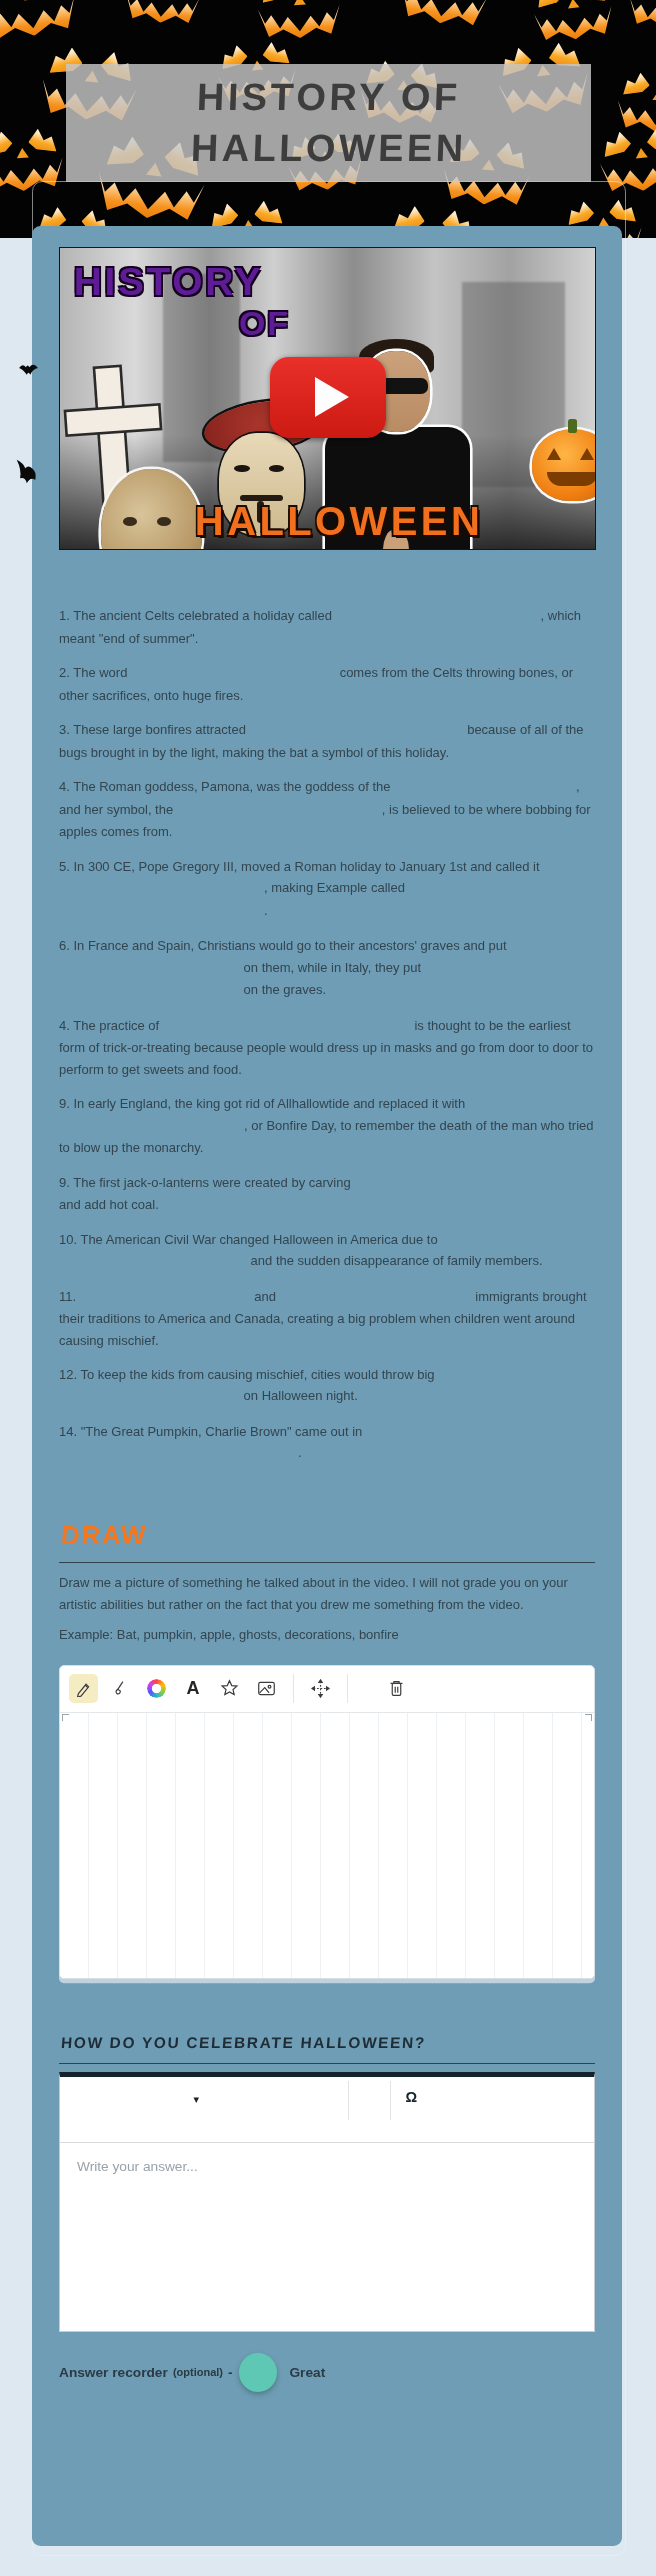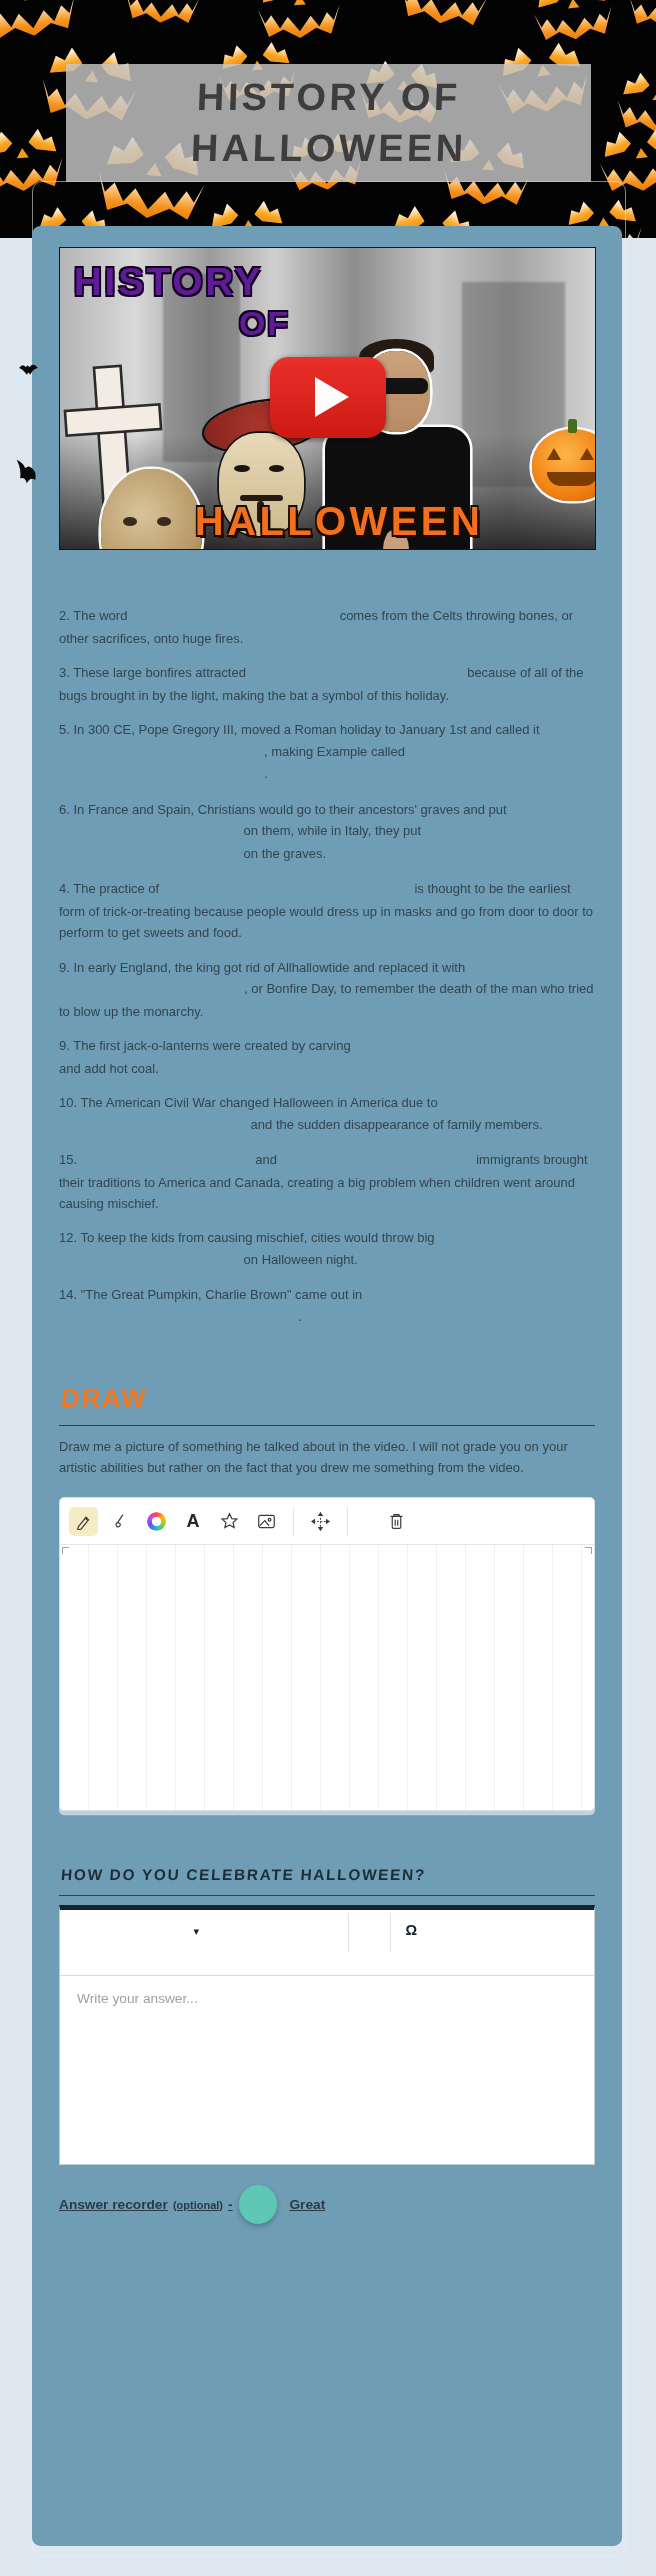--- a/index.html
+++ b/index.html
@@ -106,21 +106,21 @@
   .cele-h{margin:55px 0 0 1.7px;font-weight:800;font-size:15.4px;letter-spacing:1.7px;color:#1d2c35;transform:skewX(-4deg);}
   .editor{margin-top:8.5px;background:#fff;border:0.9px solid #c9cdd1;border-top:5.1px solid #15242c;}
   .ed-toolbar{height:65px;position:relative;border-bottom:0.9px solid #d9dcdf;}
   .ed-caret{position:absolute;left:130px;top:12px;font-size:11px;color:#222;cursor:pointer;padding:3.4px;}
   .ed-sep{position:absolute;top:3.4px;width:0.9px;height:39px;background:#e1e4e7;}
   .ed-sep.s1{left:288px;} .ed-sep.s2{left:330px;}
   .ed-omega{position:absolute;left:342px;top:8.5px;font-size:14.5px;font-weight:bold;color:#15242c;cursor:pointer;padding:3.4px;}
   .ed-text{height:188px;padding:15.4px 17px;box-sizing:border-box;font-size:13.7px;color:#98a2aa;cursor:text;}
 
   
-  .rec-row{margin-top:20.5px;display:flex;align-items:center;color:#2b3a44;text-decoration:underline;}
+  .rec-row{margin-top:20.5px;display:flex;align-items:center;color:#2b3a44;}
   .rec-label{font-weight:bold;font-size:13.7px;}
   .rec-opt{font-weight:bold;font-size:11px;margin-left:5.1px;}
   .rec-dash{font-weight:bold;font-size:13.7px;margin:0 6.8px 0 5.1px;}
   .rec-btn{width:38px;height:39px;border-radius:50%;background:#5fc8b4;box-shadow:0 2.6px 5.1px rgba(20,60,55,.35);cursor:pointer;}
   .rec-voice{font-weight:bold;font-size:13.7px;margin-left:12px;}
 </style>
 </head>
 <body>
 
 <div class="page">
@@ -285,36 +285,39 @@
         </div>
       <div class="v-title1">HISTORY</div>
       <div class="v-title2">OF</div>
       <div class="v-title3">HALLOWEEN</div>
       <div class="play">
           <div class="tri"></div>
         </div>
     </div>
 
     <div class="questions" id="questions">
+        <p class="question"><span>1. The ancient Celts celebrated a holiday called </span><span class="blank" style="width: 205px;"></span><span>, which meant "end of summer".</span></p>
         <p class="question"><span>2. The word </span><span class="blank" style="width: 205px;"></span><span> comes from the Celts throwing bones, or other sacrifices, onto huge fires.</span></p>
         <p class="question"><span>3. These large bonfires attracted </span><span class="blank" style="width: 214px;"></span><span> because of all of the bugs brought in by the light, making the bat a symbol of this holiday.</span></p>
+        <p class="question"><span>4. The Roman goddess, Pamona, was the goddess of the </span><span class="blank" style="width: 182px;"></span><span>, and her symbol, the </span><span class="blank" style="width: 205px;"></span><span>, is believed to be where bobbing for apples comes from.</span></p>
         <p class="question"><span>5. In 300 CE, Pope Gregory III, moved a Roman holiday to January 1st and called it </span><span class="blank" style="width: 205px;"></span><span>, making Example called </span><span class="blank" style="width: 205px;"></span><span>.</span></p>
         <p class="question"><span>6. In France and Spain, Christians would go to their ancestors' graves and put </span><span class="blank" style="width: 181px;"></span><span> on them, while in Italy, they put </span><span class="blank" style="width: 181px;"></span><span> on the graves.</span></p>
         <p class="question"><span>4. The practice of </span><span class="blank" style="width: 248px;"></span><span> is thought to be the earliest form of trick-or-treating because people would dress up in masks and go from door to door to perform to get sweets and food.</span></p>
         <p class="question"><span>9. In early England, the king got rid of Allhallowtide and replaced it with </span><span class="blank" style="width: 185px;"></span><span>, or Bonfire Day, to remember the death of the man who tried to blow up the monarchy.</span></p>
         <p class="question"><span>9. The first jack-o-lanterns were created by carving </span><span class="blank" style="width: 222px;"></span><span> and add hot coal.</span></p>
         <p class="question"><span>10. The American Civil War changed Halloween in America due to </span><span class="blank" style="width: 188px;"></span><span> and the sudden disappearance of family members.</span></p>
-        <p class="question"><span>15. </span><span class="blank" style="width: 171px;"></span><span> and </span><span class="blank" style="width: 192px;"></span><span> immigrants brought their traditions to America and Canada, creating a big problem when children went around causing mischief.</span></p>
+        <p class="question"><span>11. </span><span class="blank" style="width: 171px;"></span><span> and </span><span class="blank" style="width: 192px;"></span><span> immigrants brought their traditions to America and Canada, creating a big problem when children went around causing mischief.</span></p>
         <p class="question"><span>12. To keep the kids from causing mischief, cities would throw big </span><span class="blank" style="width: 181px;"></span><span> on Halloween night.</span></p>
         <p class="question"><span>14. "The Great Pumpkin, Charlie Brown" came out in </span><span class="blank" style="width: 239px;"></span><span>.</span></p>
       </div>
 
     <h2 class="draw-h">DRAW</h2>
     <hr class="rule">
     <p class="draw-p">Draw me a picture of something he talked about in the video. I will not grade you on your artistic abilities but rather on the fact that you drew me something from the video.</p>
+    <p class="draw-ex">Example: Bat, pumpkin, apple, ghosts, decorations, bonfire</p>
 
     <div class="draw-card">
       <div class="draw-toolbar">
         <div class="tool selected">
           <svg width="17" height="17" viewBox="0 0 20 20" fill="none" stroke="#3c3c3c" stroke-width="1.4">
             <path d="M4 16 L13 5 l3 3 L7 19 l-4 1 z"></path>
               <path d="M12 6 l3 3"></path>
           </svg>
         </div>
         <div class="tool">

